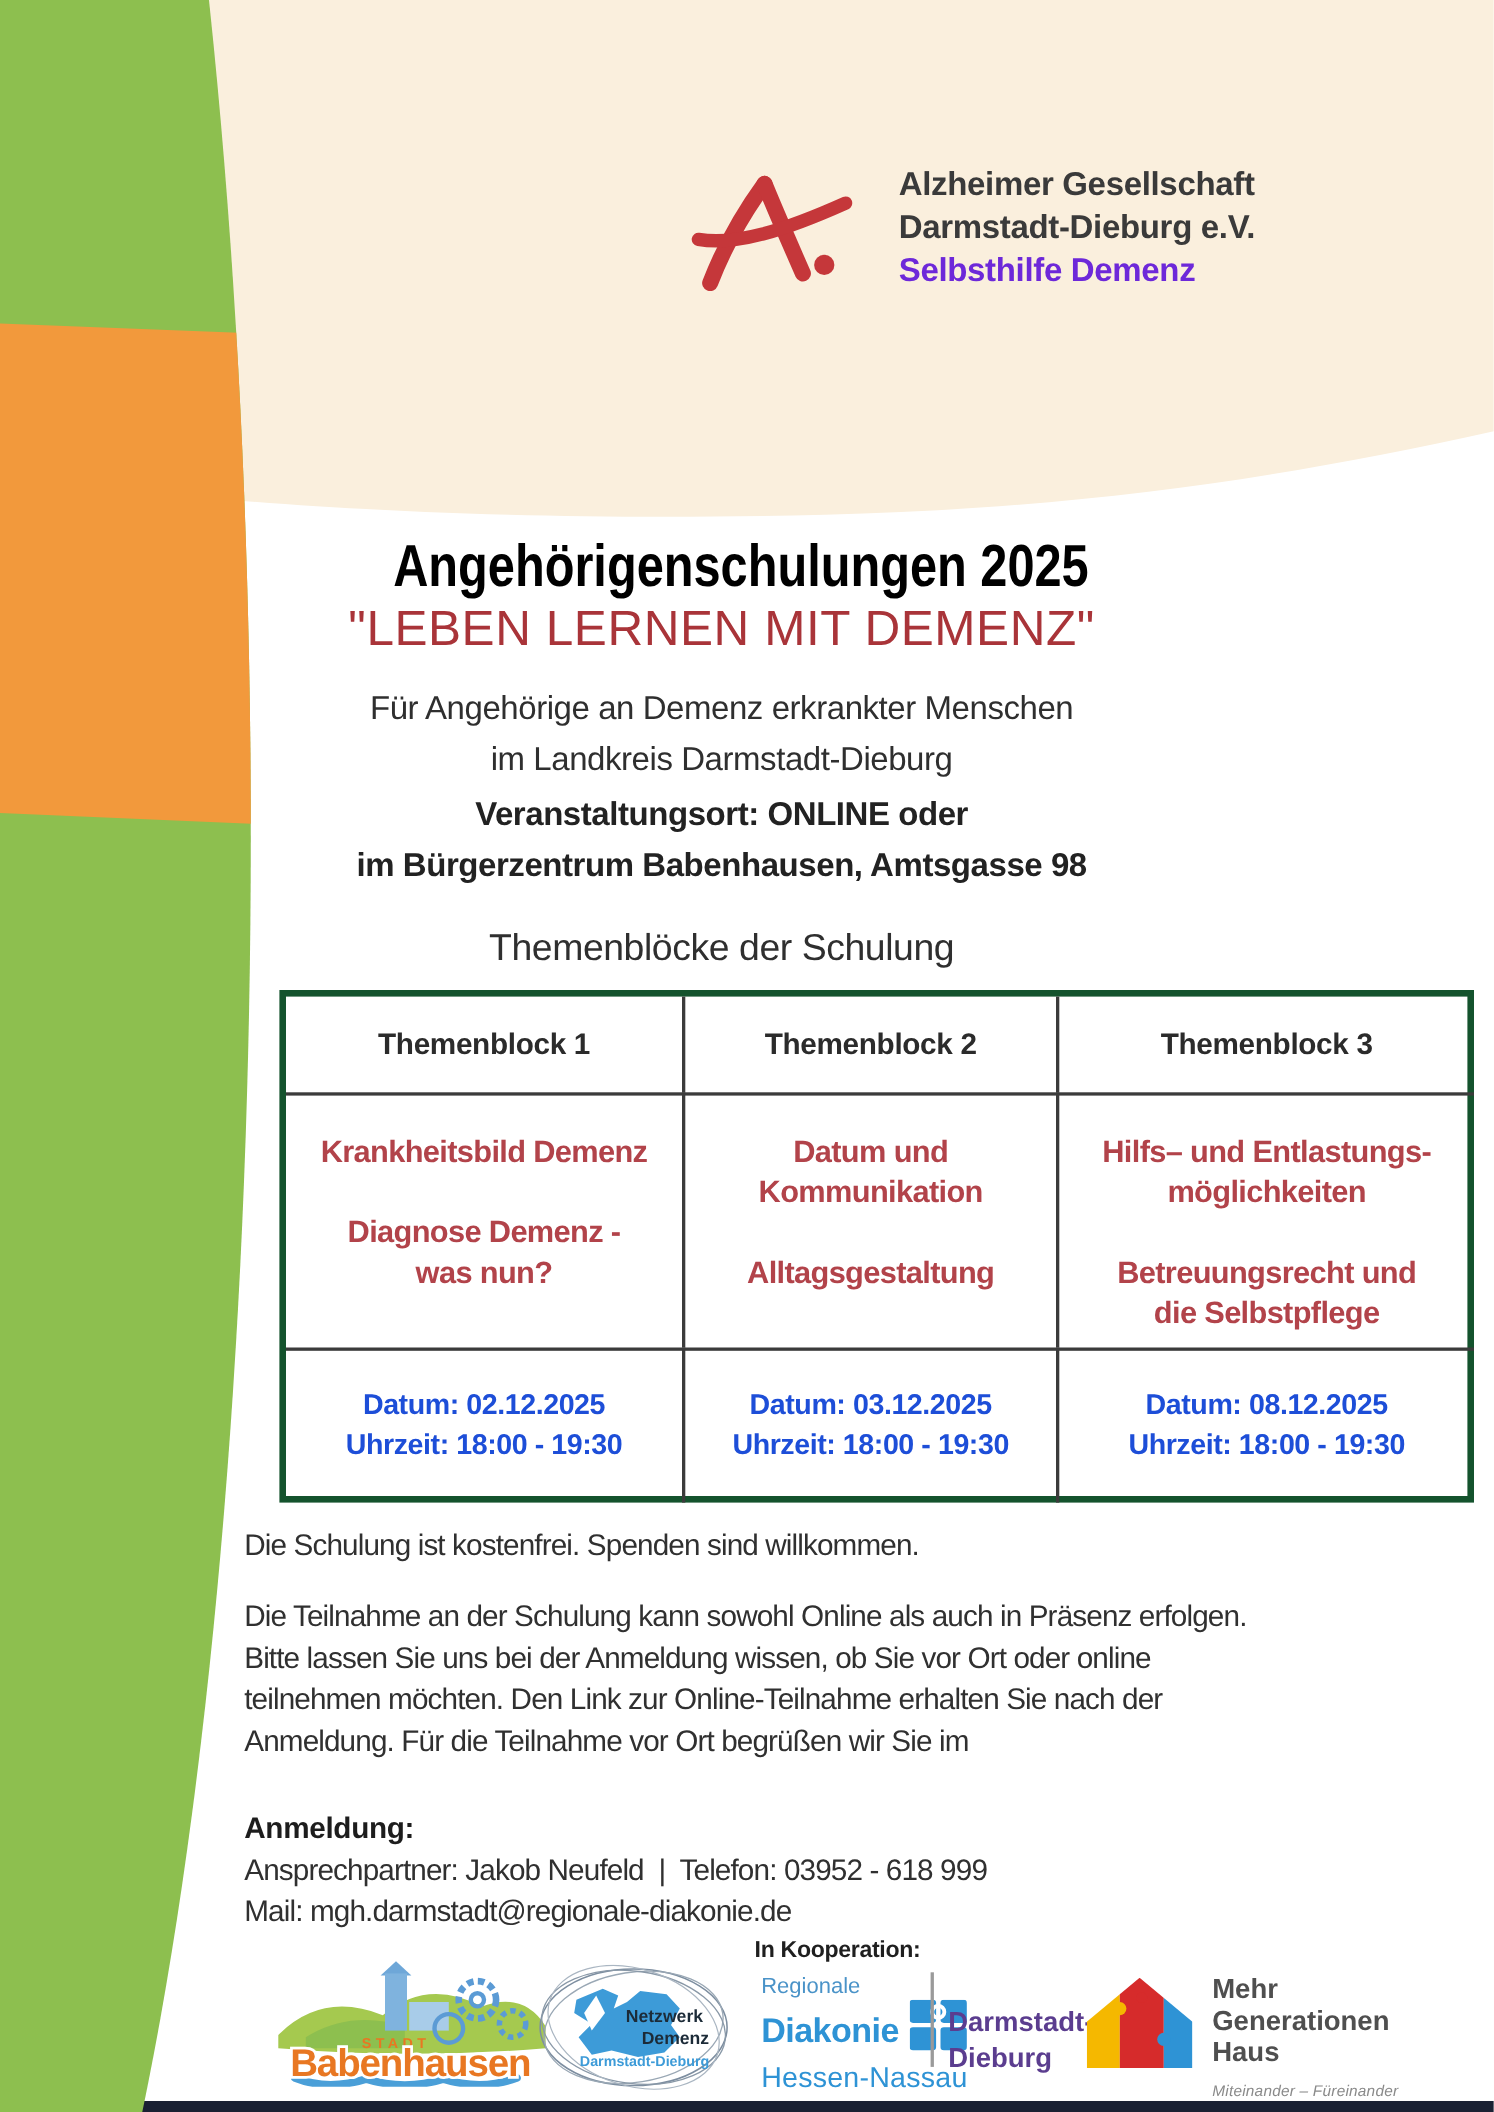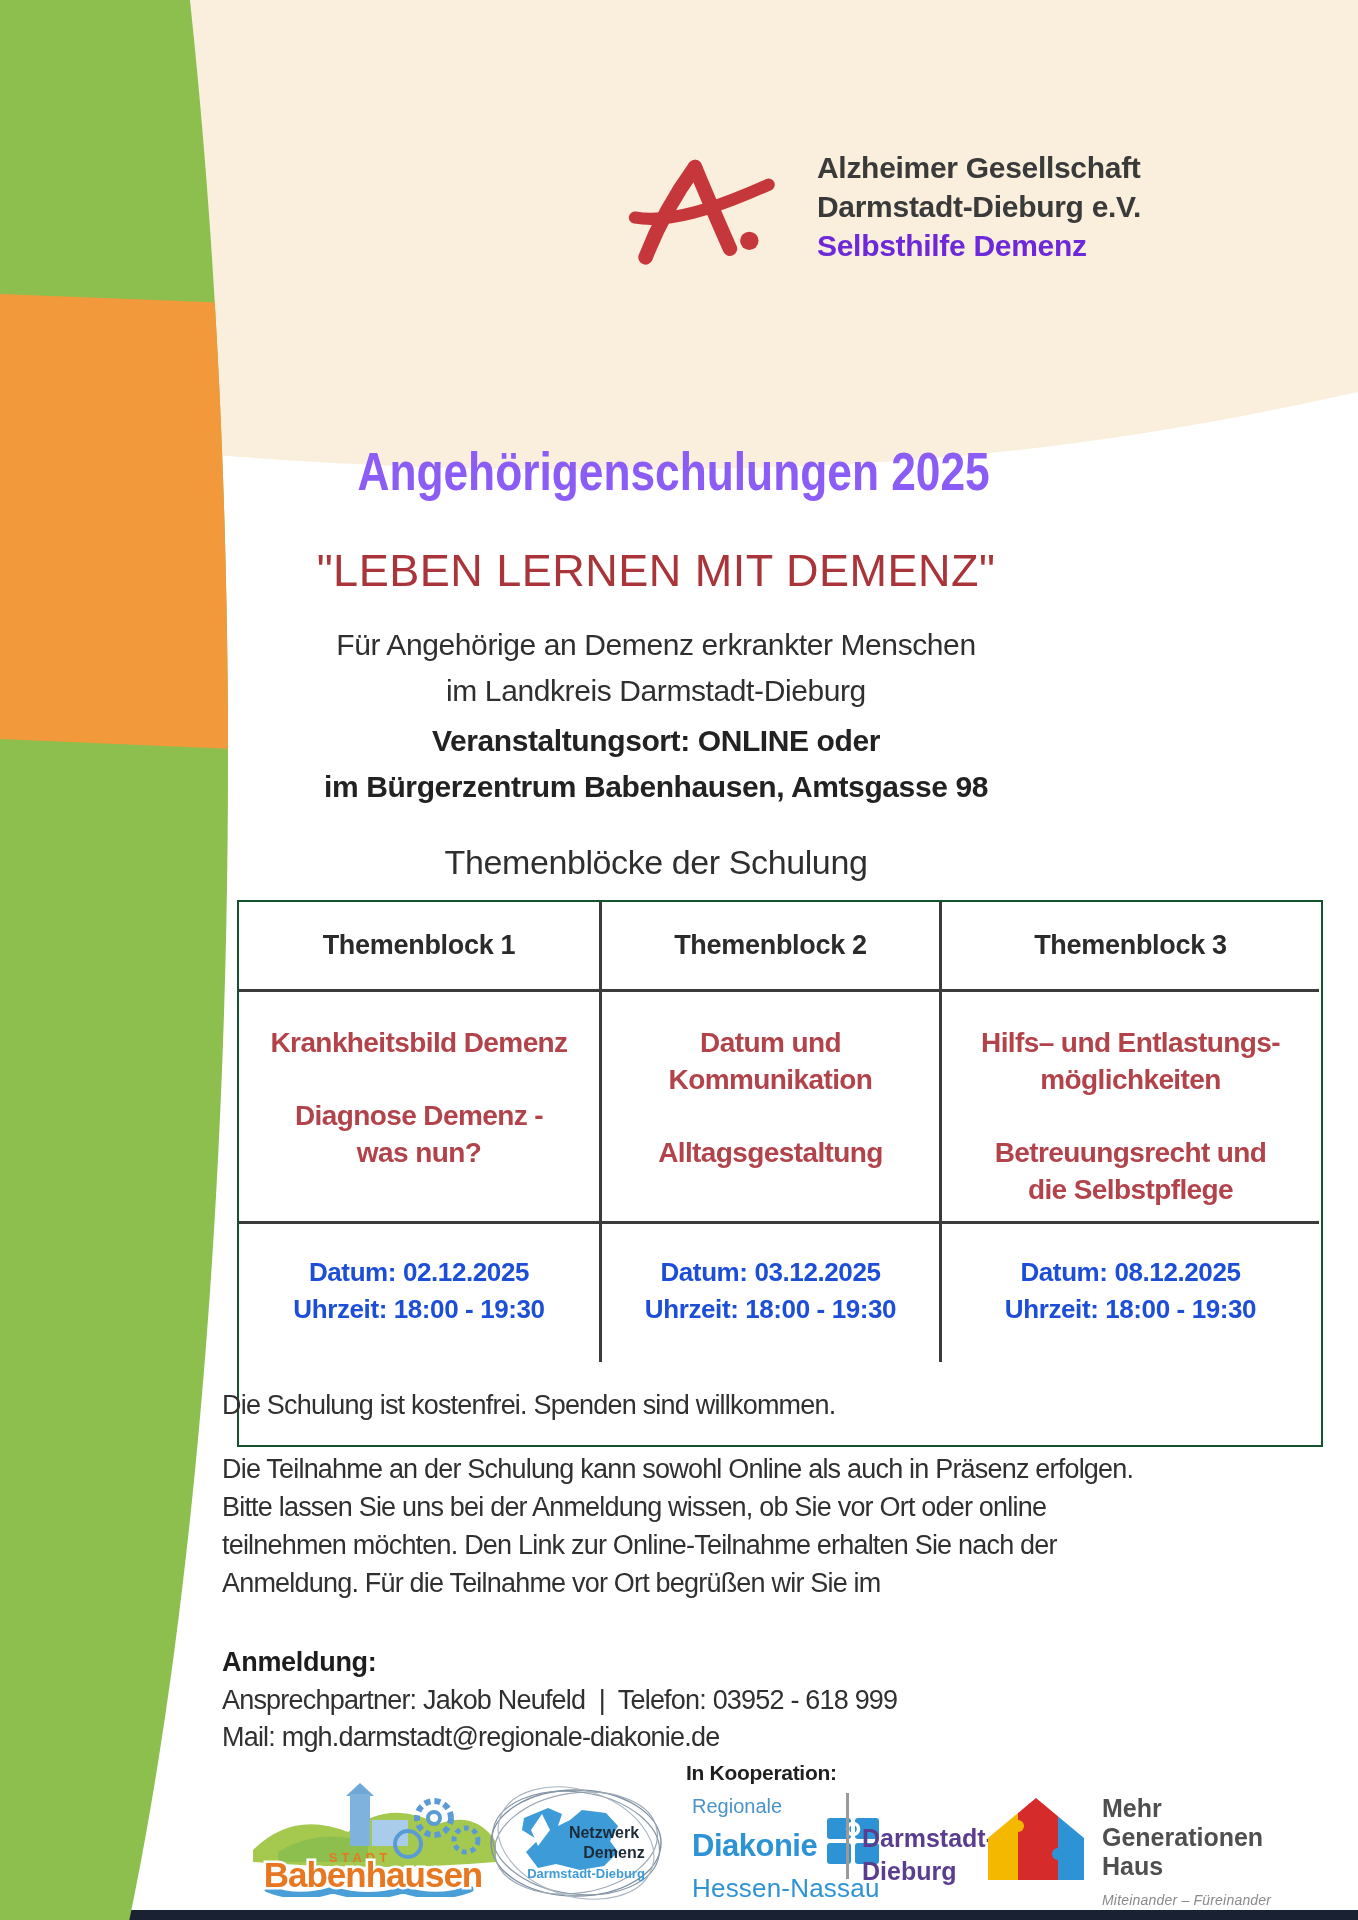--- a/index.html
+++ b/index.html
@@ -9,30 +9,30 @@
   .bg { position:absolute; left:0; top:0; z-index:0; }
   .layer { position:absolute; z-index:2; }
 
   
   .brand { left:588px; top:108px; display:flex; }
   .brand-text { margin-left:14px; margin-top:40px; font-weight:bold; font-size:30px; line-height:39px; color:#3a3a3a; letter-spacing:-0.3px;}
   .brand-text .red { color:#6d28d9; }
 
   
   .cen { left:0; width:1312px; text-align:center; }
-  .title { top:440px; font-size:54px; font-weight:bold; color:#8b5cf6;padding-left:36px; }
+  .title { top:484px; font-size:54px; font-weight:bold; color:#000000;padding-left:36px; }
   .title span { display:inline-block; transform:scaleX(.82); transform-origin:center; white-space:nowrap; }
   .subtitle { top:545px; font-size:45px; font-weight:400; color:#a93439; letter-spacing:.5px; }
   .aud { top:622px; font-size:30px; line-height:46px; white-space:pre-line; color:#2f2f2f; letter-spacing:-0.4px;}
   .venue { top:718px; font-size:30px; line-height:46px; white-space:pre-line; font-weight:bold; color:#222; letter-spacing:-0.4px;}
   .theading { top:843px; font-size:34px; font-weight:400; color:#2f2f2f; letter-spacing:-0.4px;}
 
   
-  .schedule { left:237px; top:900px; width:1086px; height:547px;
-              border:2px solid #14532d; display:grid;
+  .schedule { left:254px; top:900px; width:1086px; height:466px;
+              border:6px solid #14532d; display:grid;
               grid-template-columns:360px 340px 380px; grid-template-rows:87px 232px 141px; }
   .cell { border-left:3px solid #3b3b3b; border-top:3px solid #3b3b3b; text-align:center; }
   .cell.c1 { border-left:none; } .cell.r1 { border-top:none; }
   .head { display:flex; align-items:center; justify-content:center; font-weight:bold; font-size:27px; color:#2b2b2b; letter-spacing:-0.3px;}
   .topics { padding-top:32px; color:#b2434a; font-weight:bold; font-size:28px; line-height:37px; letter-spacing:-0.6px;}
   .topic { white-space:pre-line; }
   .t2 { margin-top:36px; }
   .dates { padding-top:30px; font-weight:bold; font-size:26px; line-height:37px; color:#1d4ed8; letter-spacing:-0.4px;}
 
   

